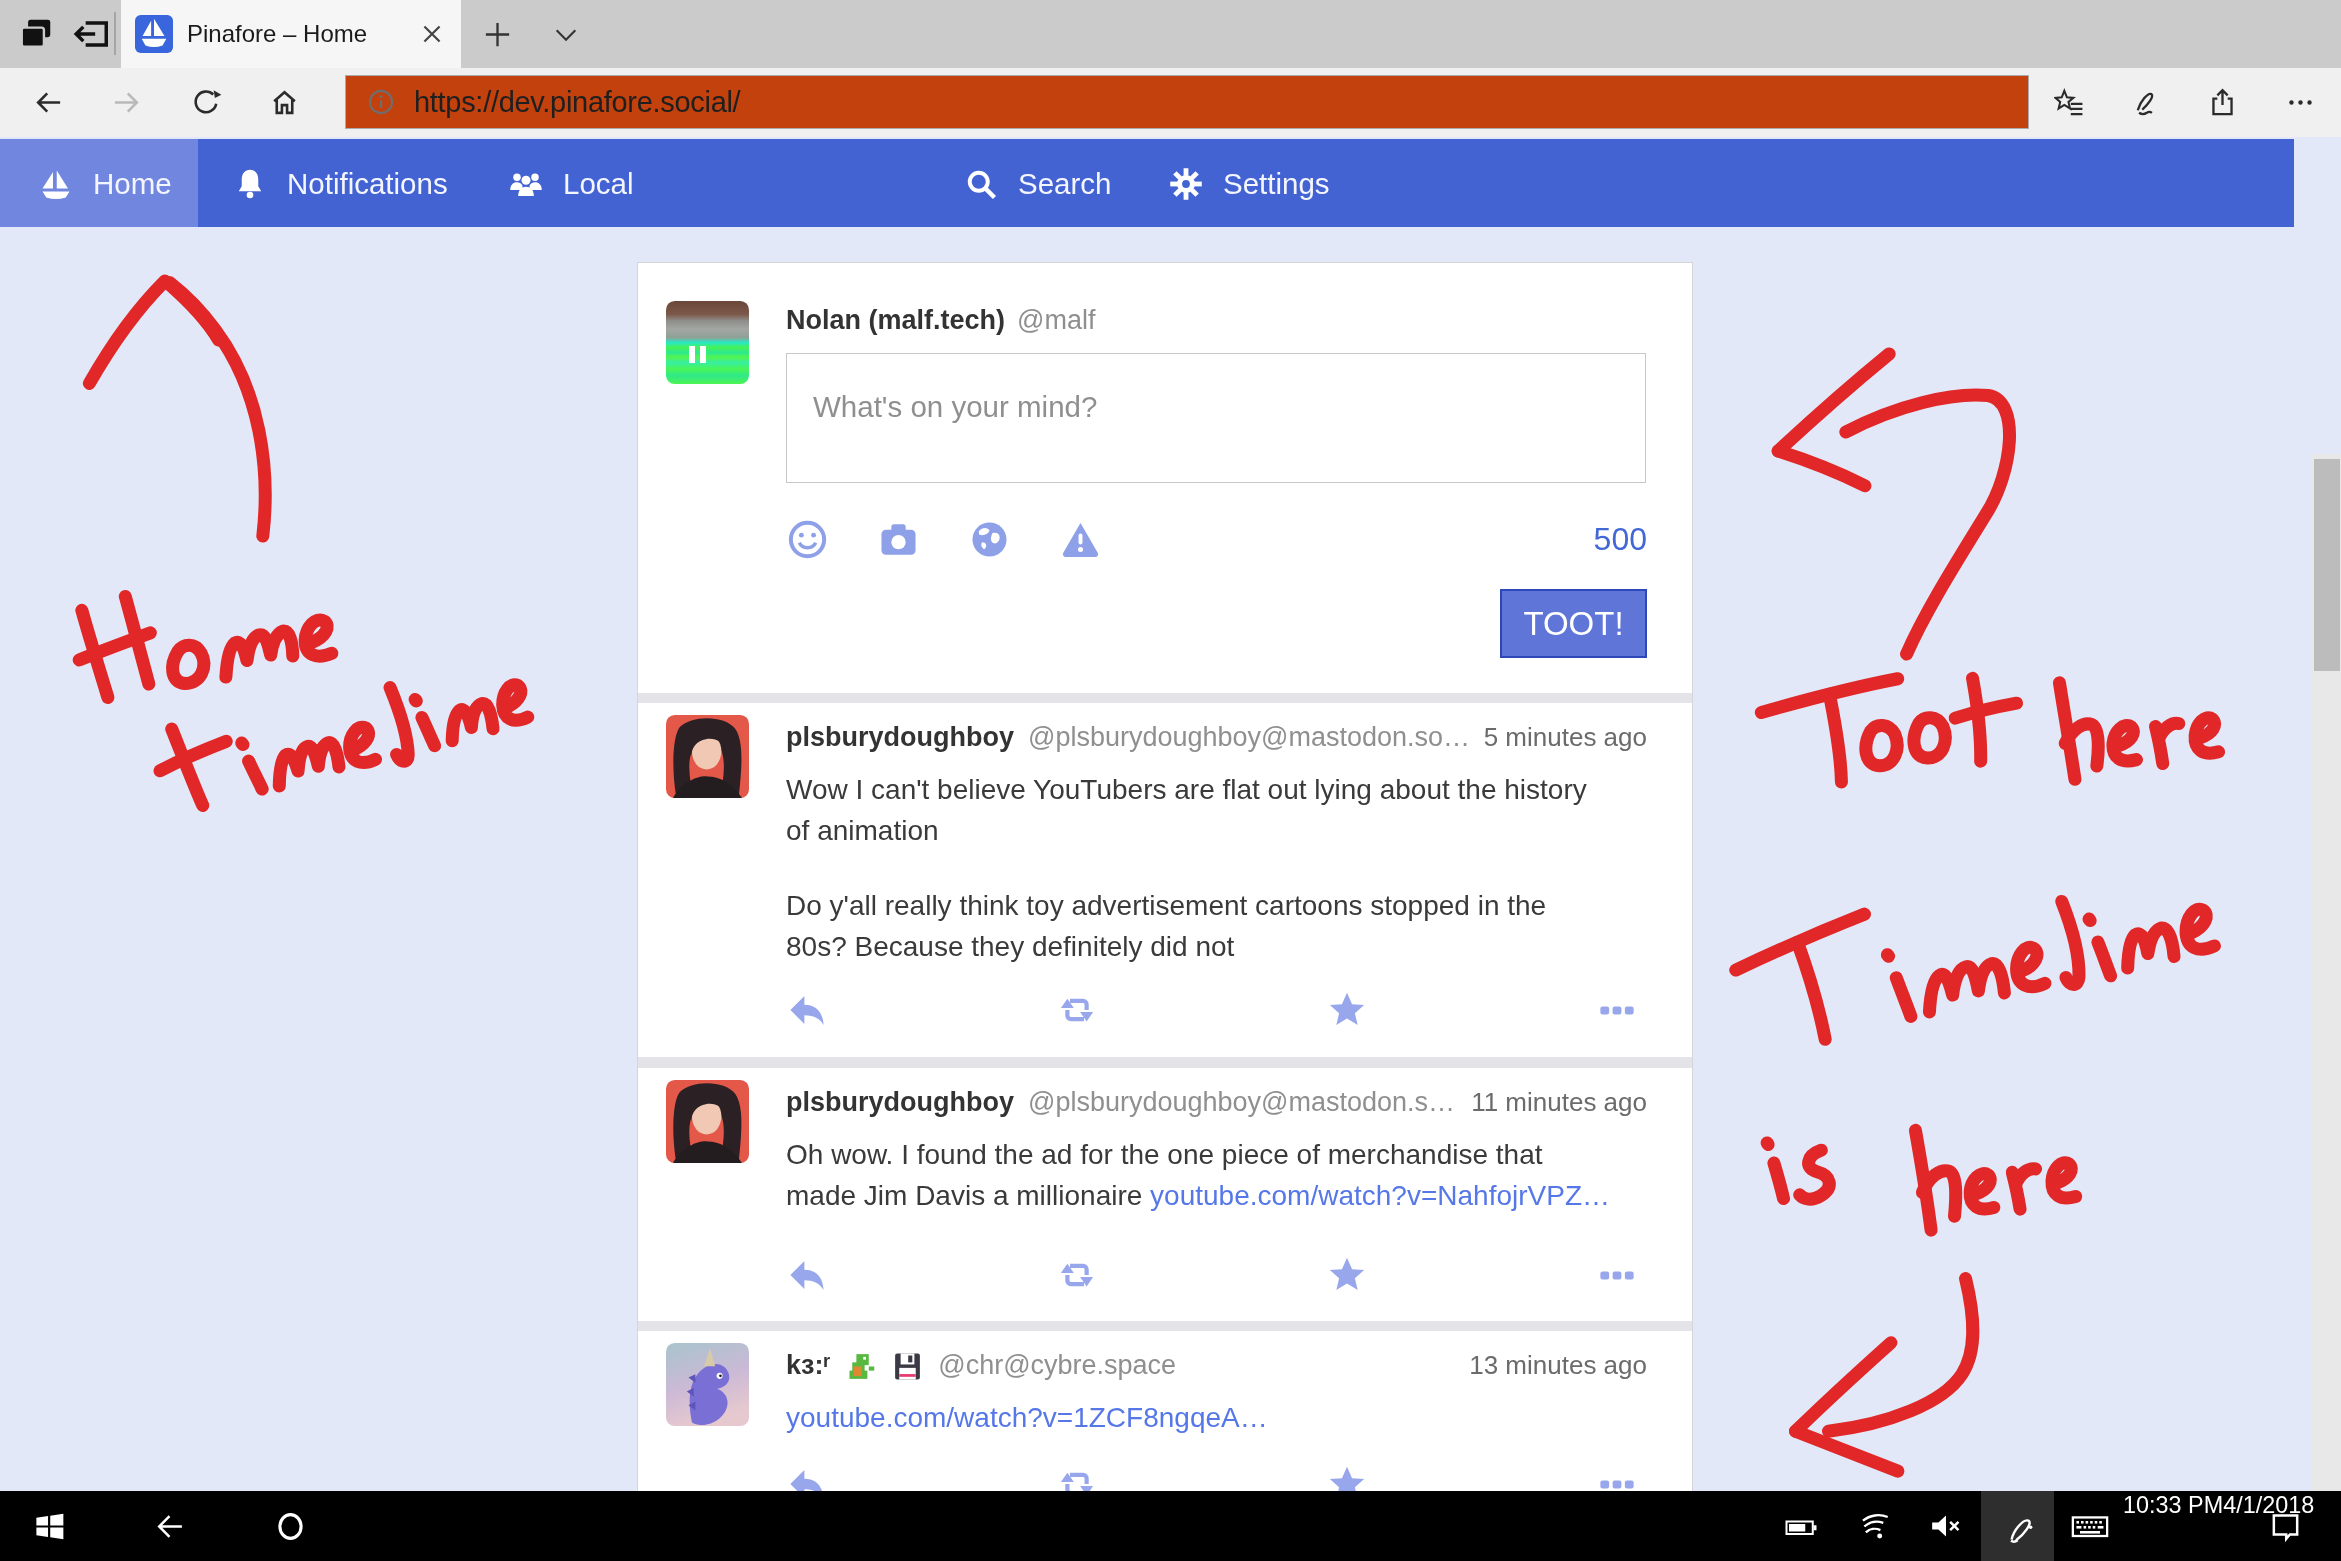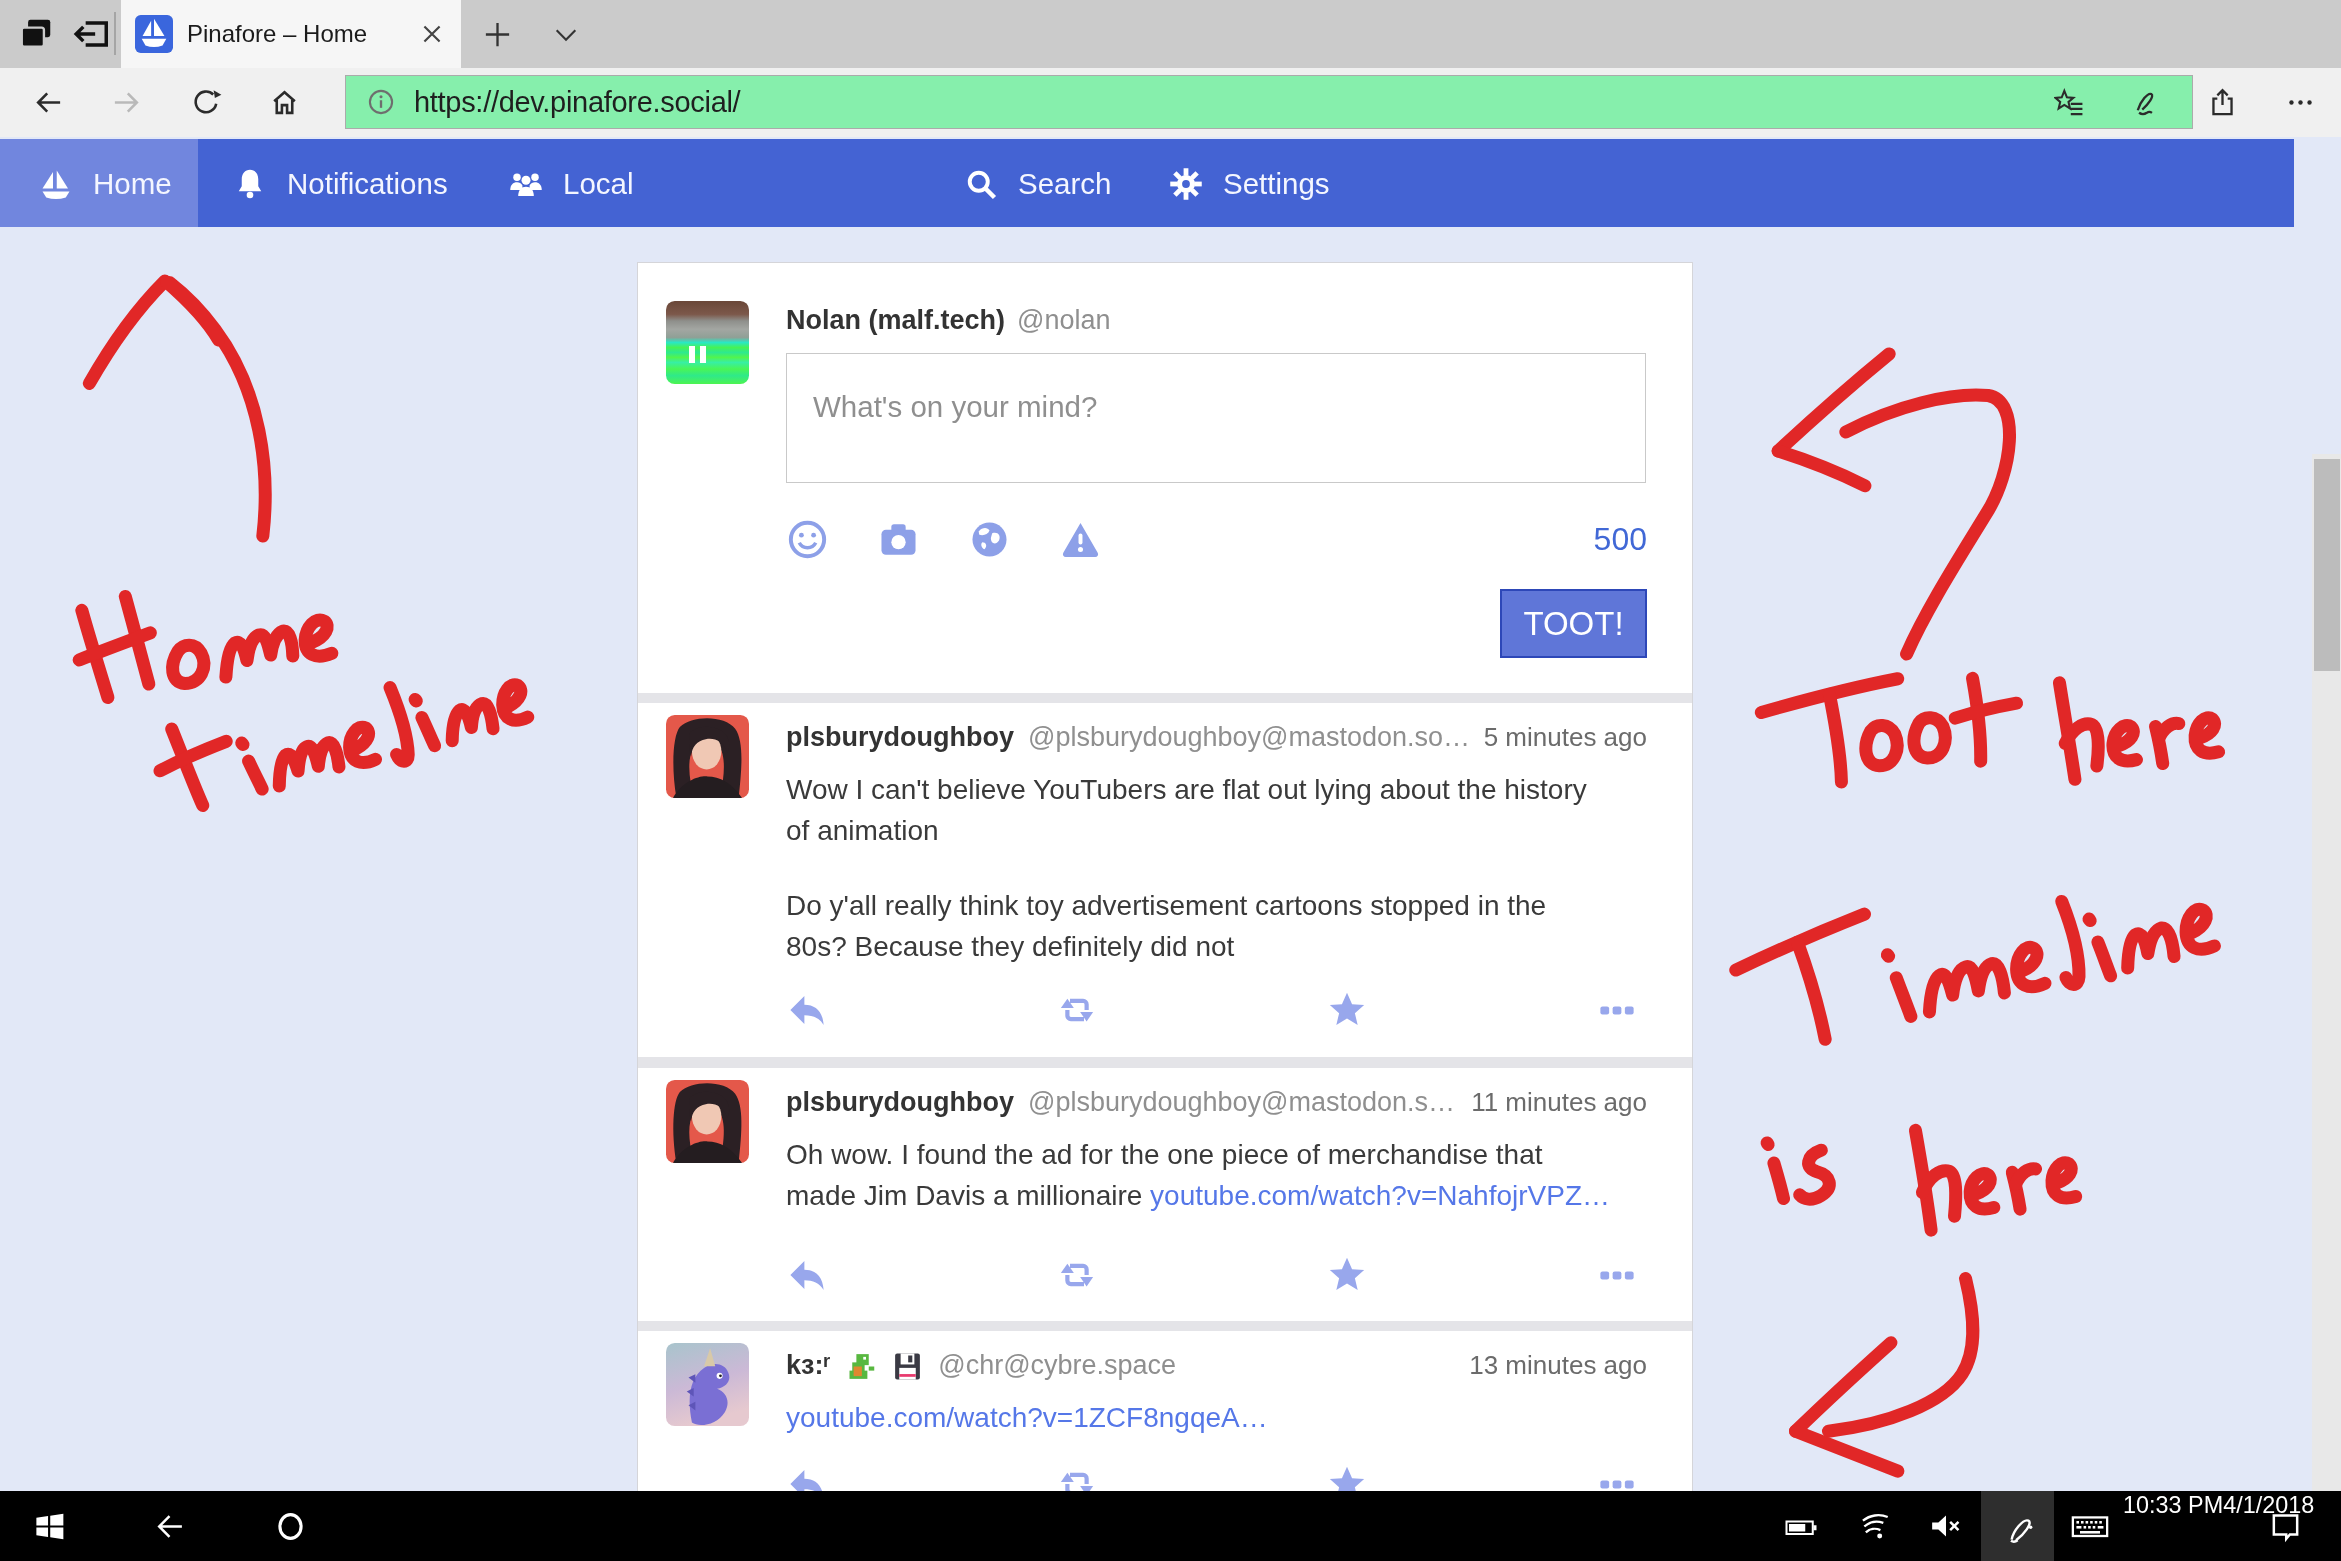--- a/index.html
+++ b/index.html
@@ -12,21 +12,21 @@
   .tb-sep{position:absolute;left:114px;top:12px;width:1.7px;height:43px;background:#a5a5a5;}
   .tab{position:absolute;left:121px;top:0;width:340px;height:68px;background:#f6f6f6;display:flex;align-items:center;}
   .tab-favicon{margin-left:14px;width:38px;height:38px;}
   .tab-title{margin-left:14px;font-size:24px;color:#1b1b1b;white-space:nowrap;overflow:hidden;flex:1;}
   .tab-close{margin-right:15.6px;width:26px;height:26px;flex:none;}
   .newtab{position:absolute;left:482px;top:19px;width:31px;height:31px;}
   .tablist{position:absolute;left:552px;top:22.6px;width:28px;height:24px;}
   
   .addrbar{position:absolute;left:0;top:68px;width:2342px;height:69px;background:#f0f0f0;}
   .ab-icon{position:absolute;top:19px;width:31px;height:31px;}
-  .urlfield{position:absolute;left:345px;top:7px;width:1848px;height:54px;background:#86efac;border:1.7px solid #ababab;
+  .urlfield{position:absolute;left:345px;top:7px;width:1684px;height:54px;background:#c2410c;border:1.7px solid #ababab;
     box-sizing:border-box;display:flex;align-items:center;}
   .info-icon{margin-left:21px;width:28px;height:28px;flex:none;}
   .url-text{margin-left:19px;font-size:29px;color:#1f1f1f;letter-spacing:-0.3px;}
   
   .nav{position:absolute;left:0;top:139px;width:2294px;height:90px;background:#4463d3;}
   .nav-active{position:absolute;left:0;top:0;width:198px;height:90px;background:#7186de;}
   .nav-item{position:absolute;top:0;height:90px;display:flex;align-items:center;color:#f4f6ff;}
   .nav-item .nicon{width:36px;height:36px;margin-right:19px;}
   .nav-item .nlabel{font-size:29.5px;}
   
@@ -212,21 +212,21 @@
 
       <div class="compose">
         <div class="avatar">
           <div class="glitch">
             <div class="bar" style="left:22.6px"></div>
               <div class="bar" style="left:34px"></div>
           </div>
         </div>
         <div class="compose-header">
           <span class="c-name">Nolan (malf.tech)</span>
-          <span class="c-handle">@nolan</span>
+          <span class="c-handle">@malf</span>
         </div>
         <textarea class="compose-box" placeholder="What's on your mind?" style=""></textarea>
         <div class="compose-tools">
           <svg class="ct-icon" viewBox="0 0 24 24">
             <circle cx="12" cy="12" r="9.3" stroke="#8da0e8" stroke-width="2.2" fill="none"></circle>
             <circle cx="8.6" cy="9.6" r="1.35" fill="#8da0e8"></circle>
               <circle cx="15.4" cy="9.6" r="1.35" fill="#8da0e8"></circle>
             <path d="M7.4,13.8 a5.2,5.2 0 0 0 9.2,0" stroke="#8da0e8" stroke-width="2" fill="none"></path>
           </svg>
           <svg class="ct-icon" viewBox="0 0 24 24">

